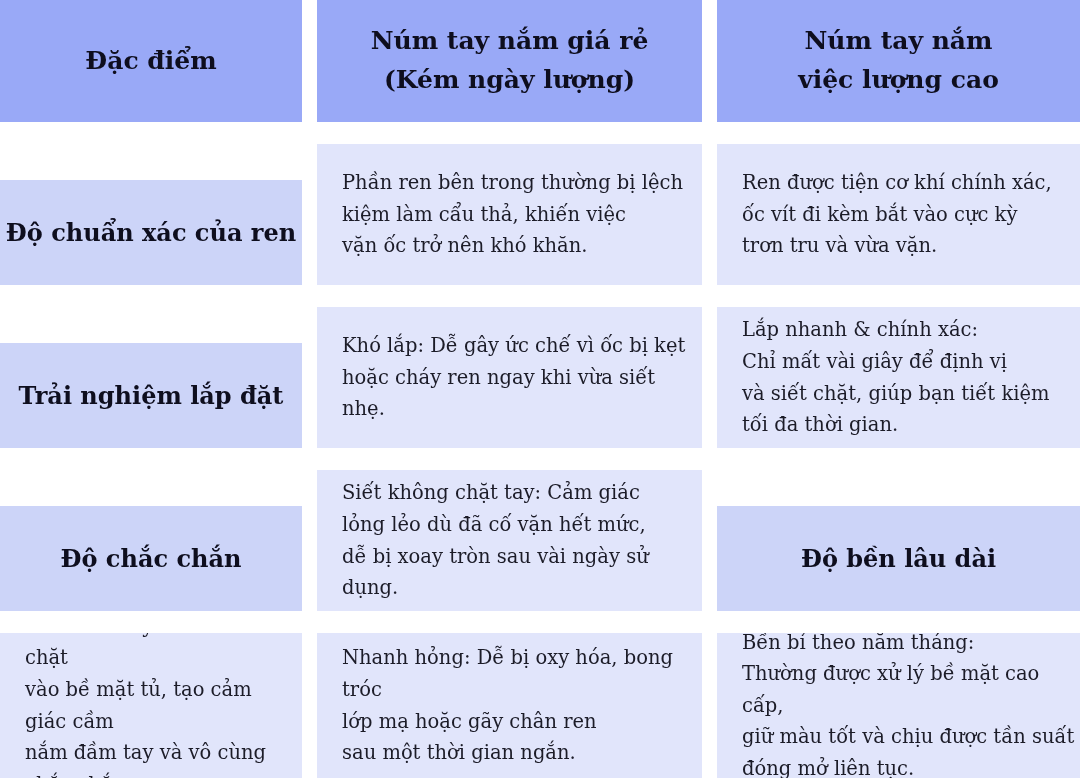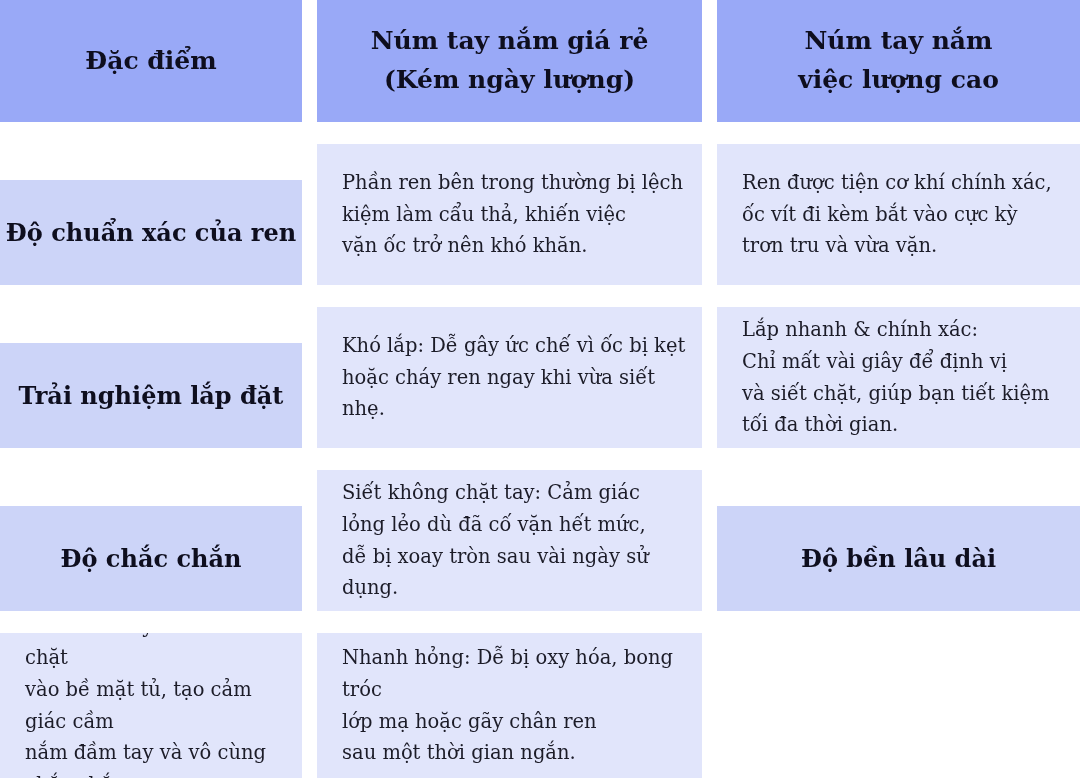--- a/index.html
+++ b/index.html
@@ -92,14 +92,18 @@
 lỏng lẻo dù đã cố vặn hết mức,
 dễ bị xoay tròn sau vài ngày sử dụng.</div>
   <div class="cell feature">Độ bền lâu dài</div>
 
   <div class="cell body-cell">Siết chắc tay: Núm bám chặt
 vào bề mặt tủ, tạo cảm giác cầm
 nắm đầm tay và vô cùng chắc chắn.</div>
   <div class="cell body-cell">Nhanh hỏng: Dễ bị oxy hóa, bong tróc
 lớp mạ hoặc gãy chân ren
 sau một thời gian ngắn.</div>
+  <div class="cell body-cell">Bền bỉ theo năm tháng:
+Thường được xử lý bề mặt cao cấp,
+giữ màu tốt và chịu được tần suất
+đóng mở liên tục.</div>
 
 </div>
 
 </body></html>

